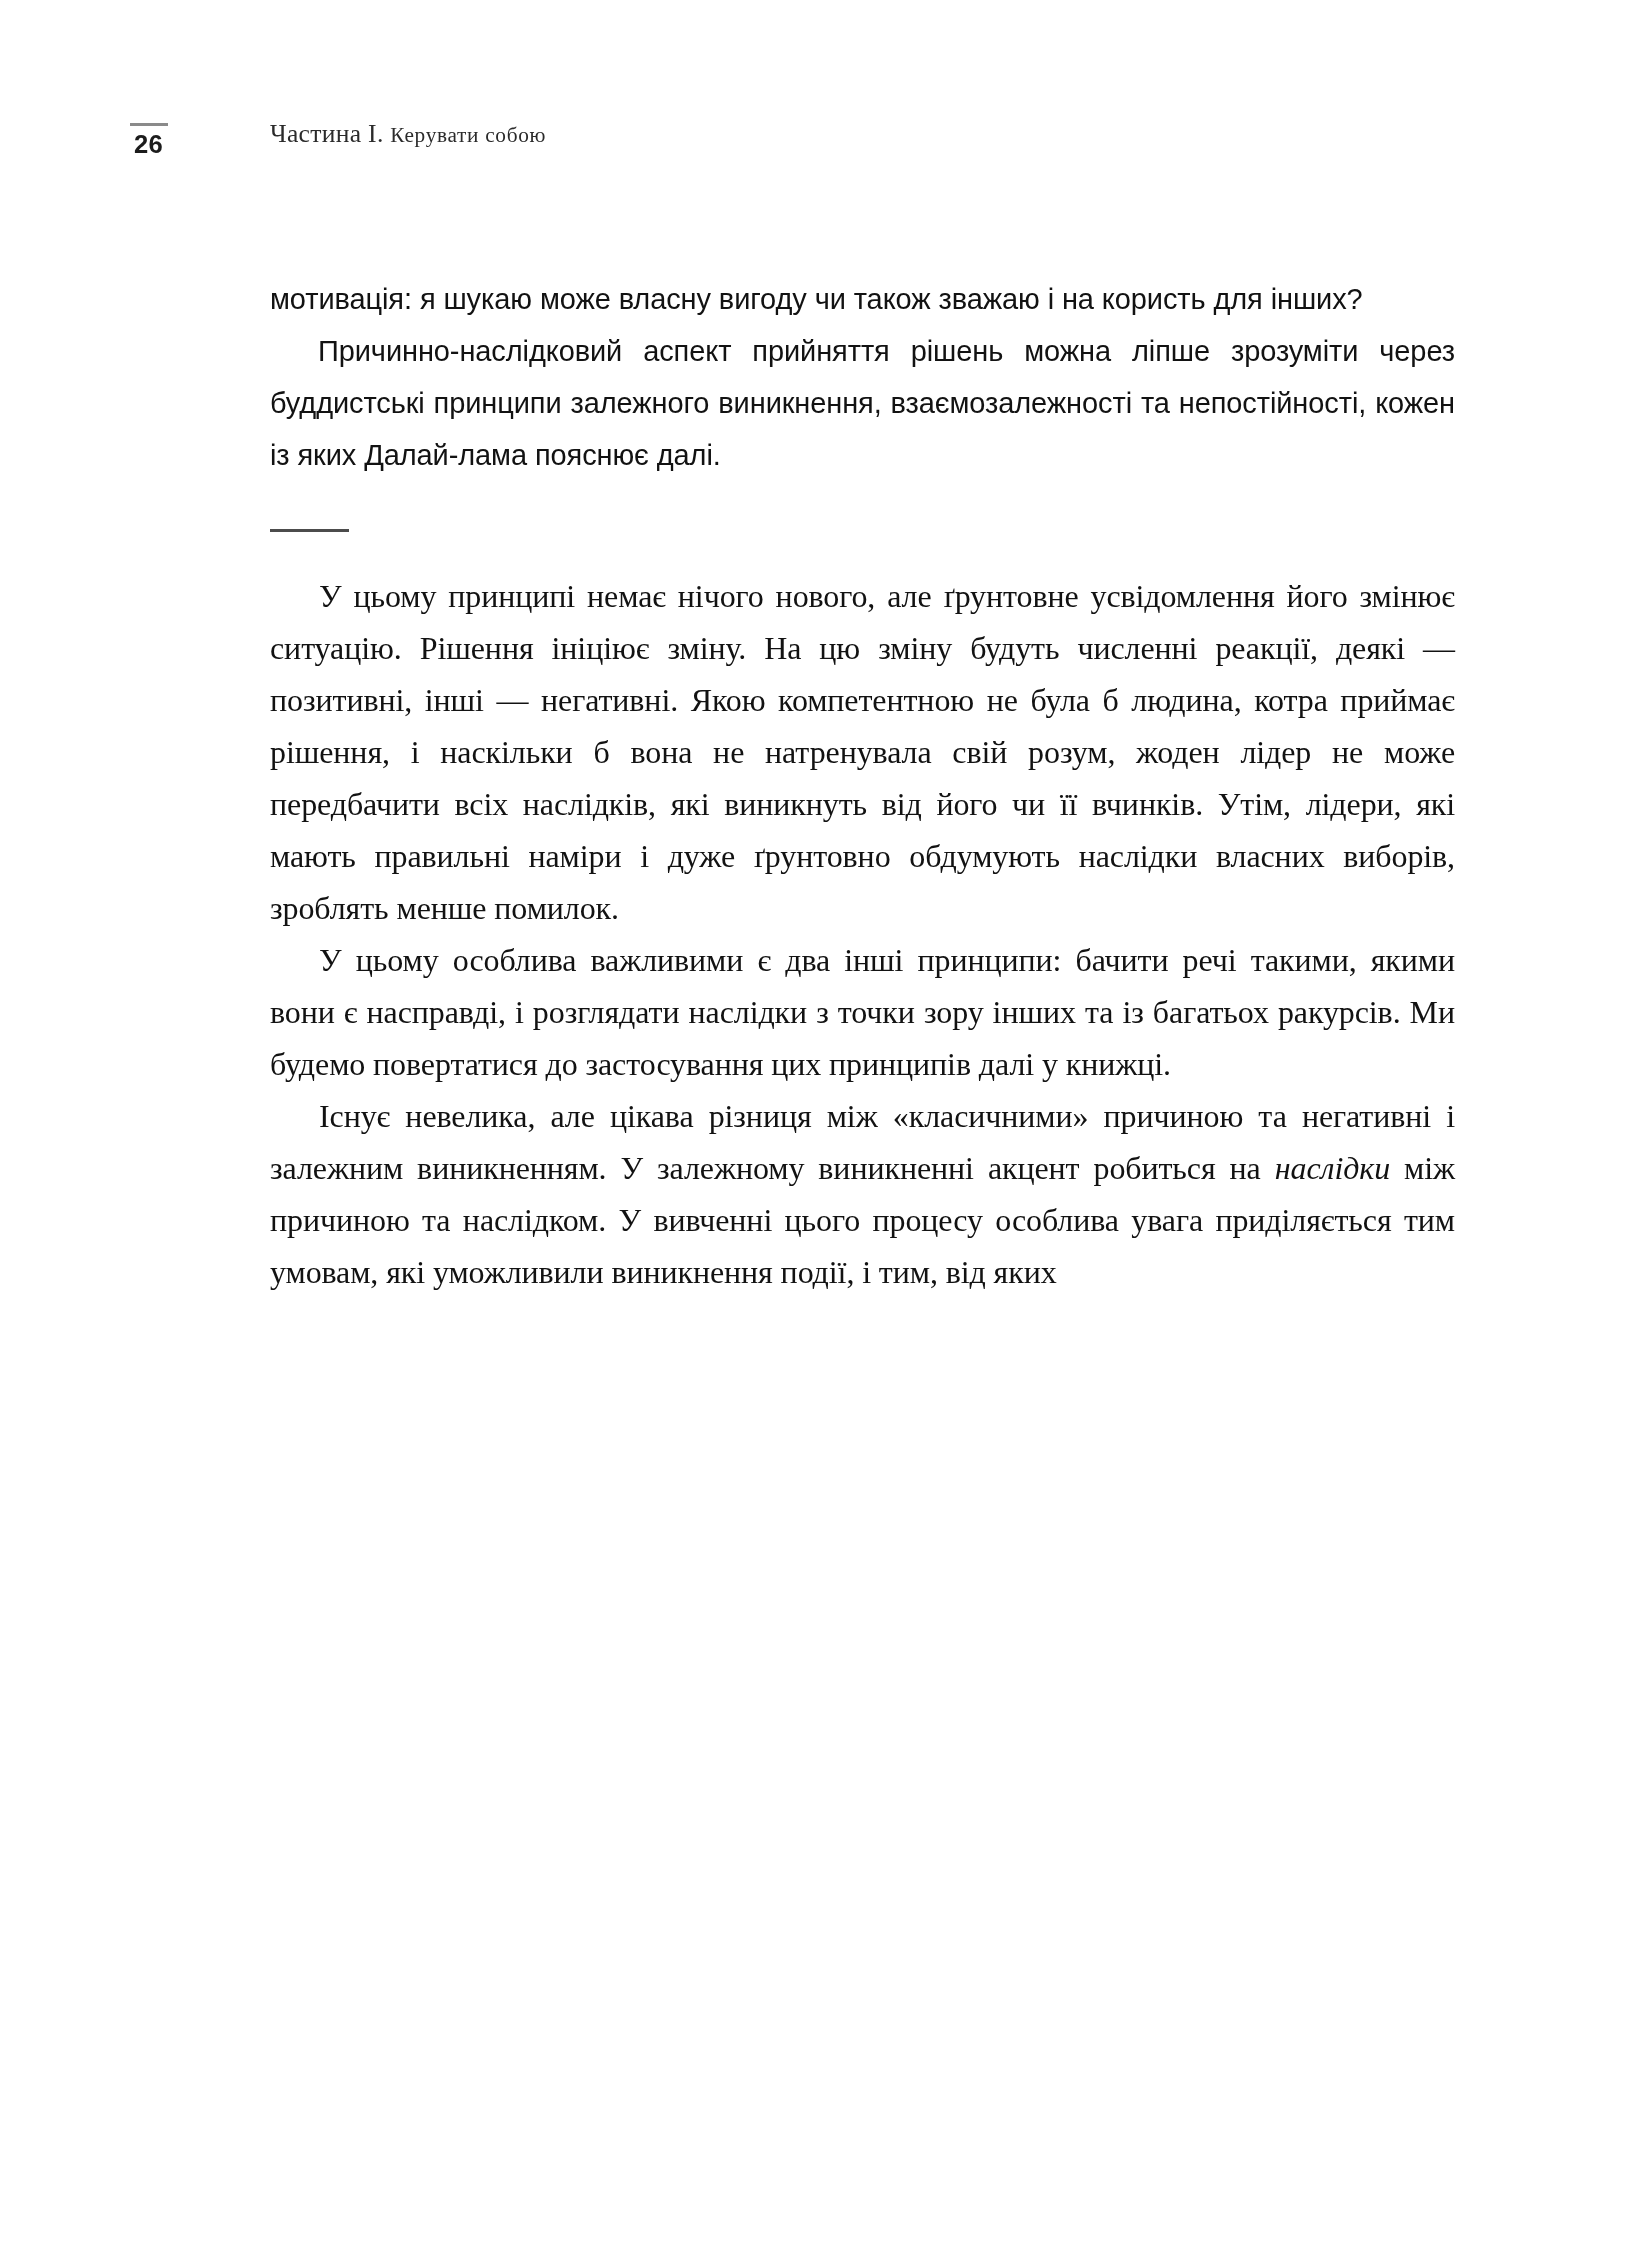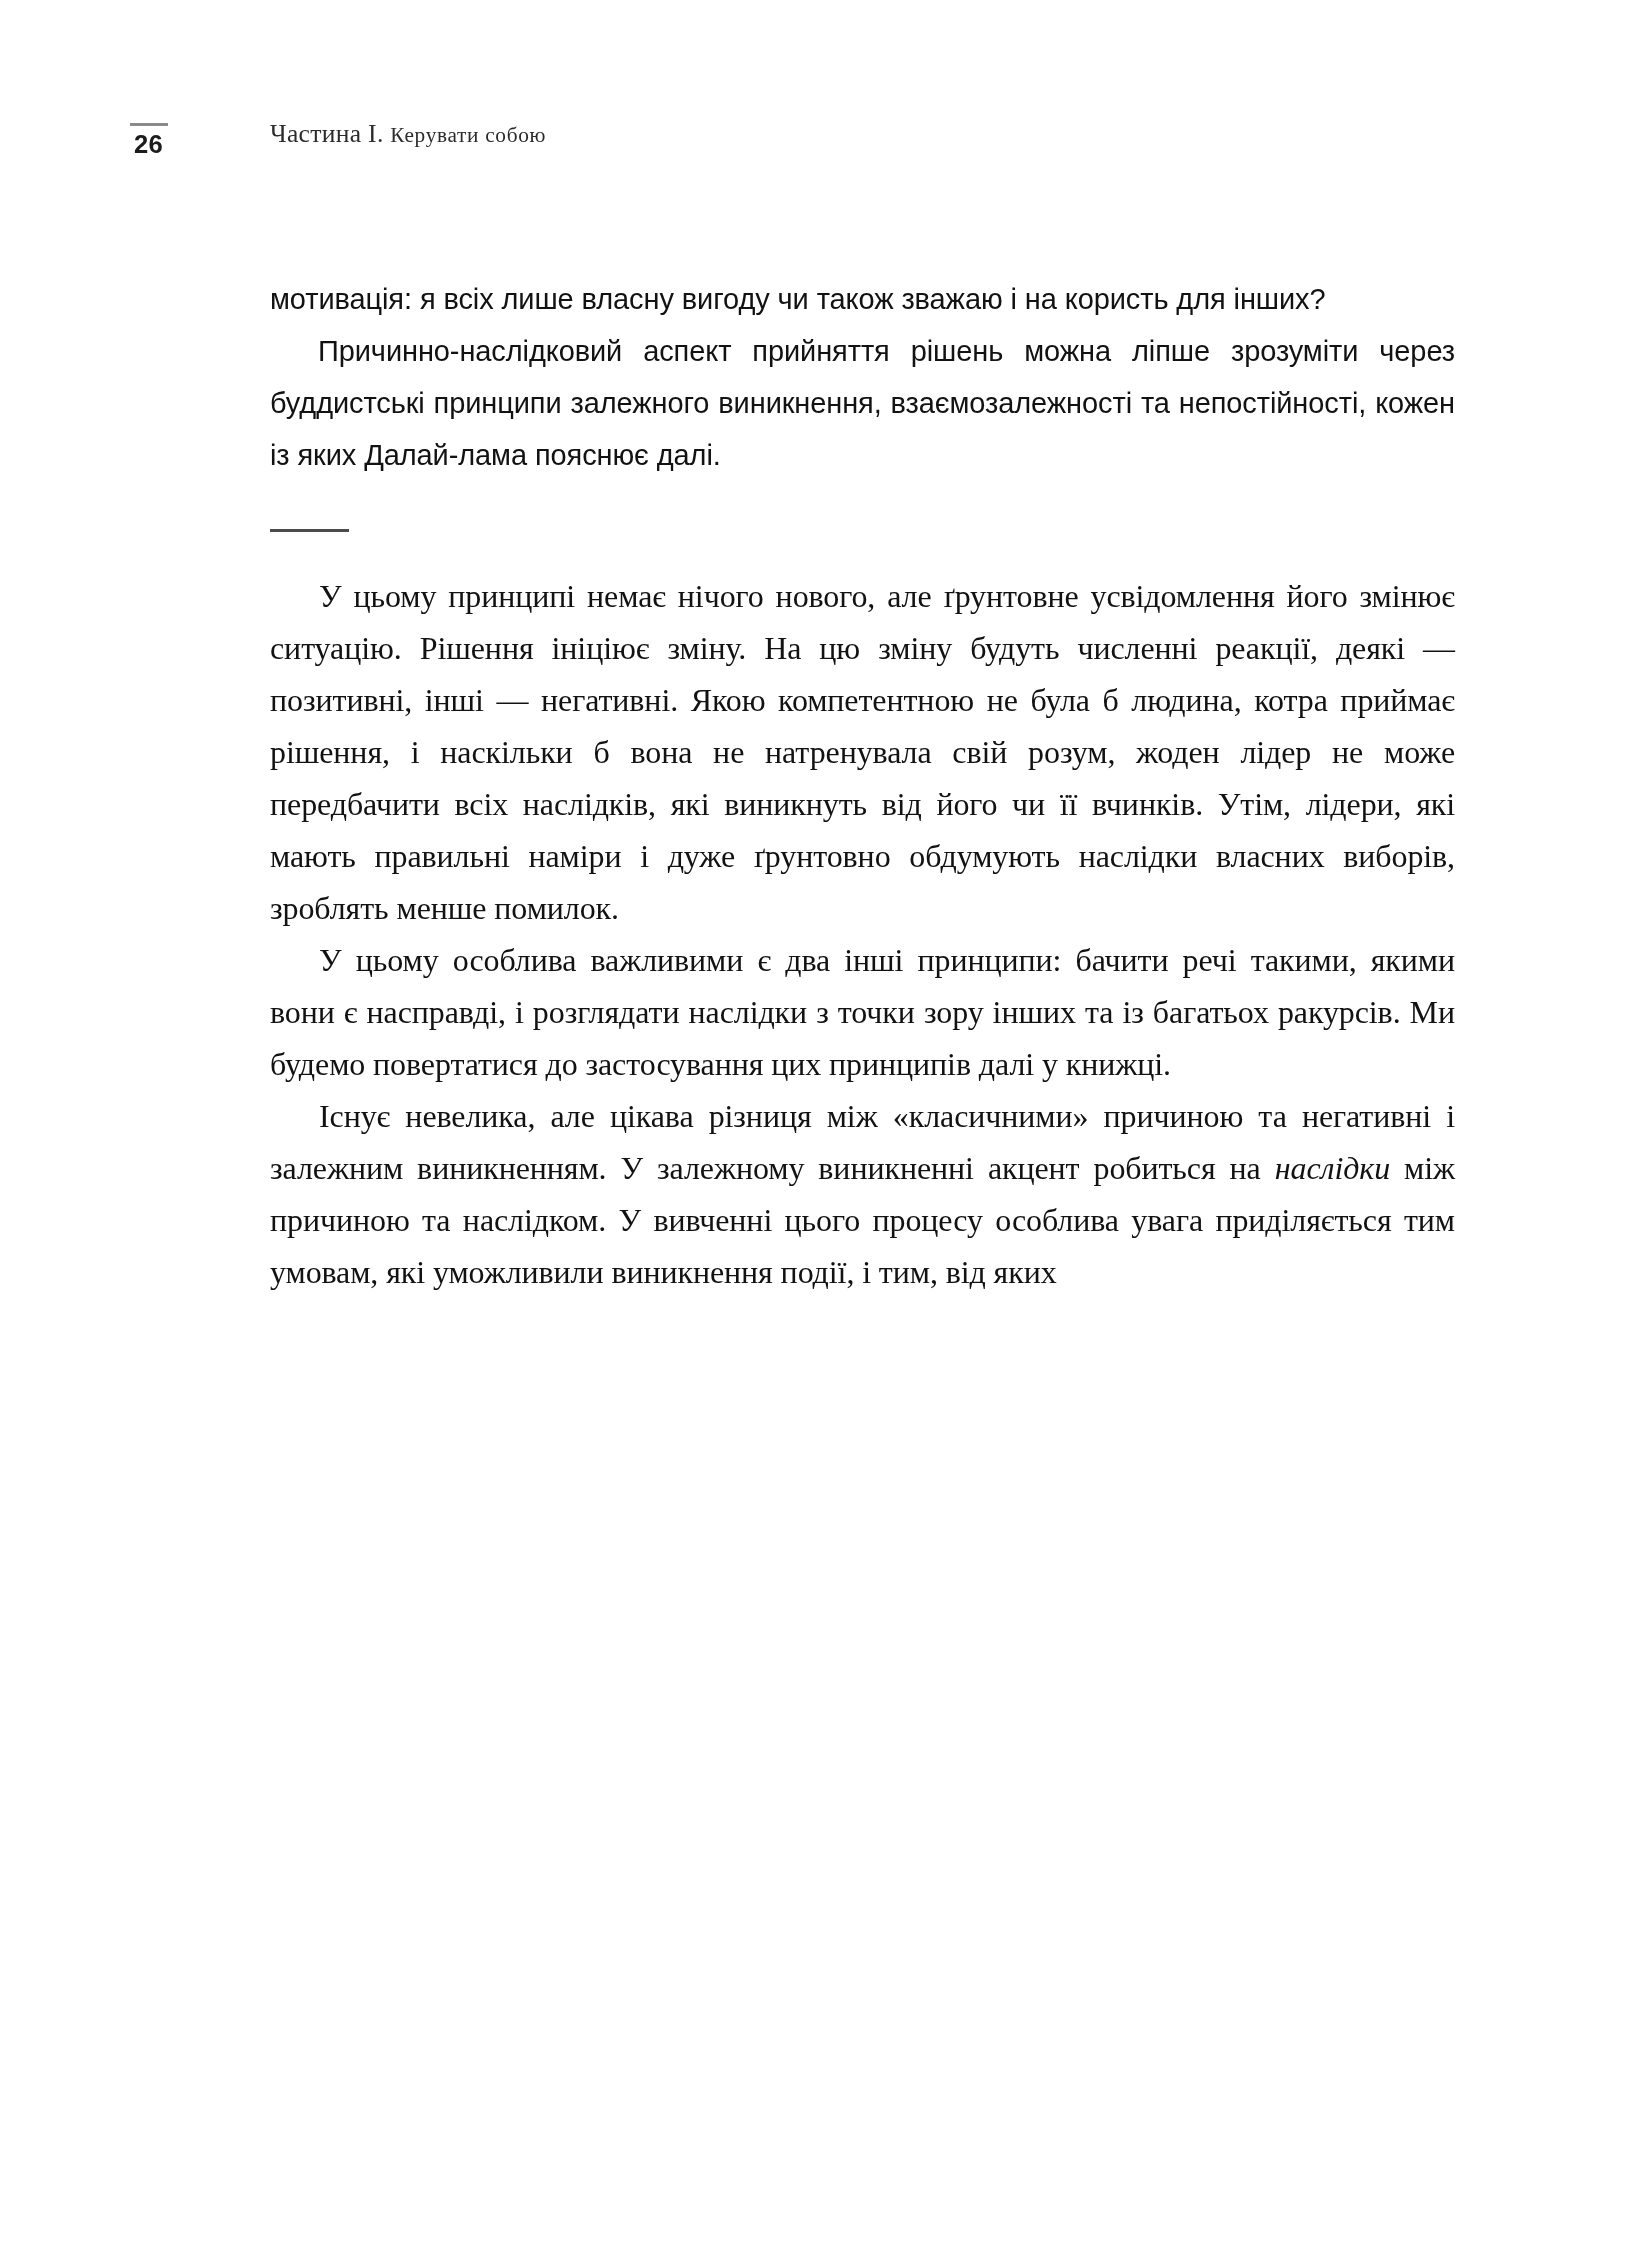--- a/index.html
+++ b/index.html
@@ -125,21 +125,21 @@
     <div class="folio-block">
       <div class="folio-rule"></div>
       <div class="folio-number">26</div>
     </div>
     <div class="head-title"><span>Частина I. </span><span class="smallcaps">Керувати собою</span></div>
   </div>
 
   <div class="text-column">
 
     <div class="sans-block">
-      <p class="para">мотивація: я всіх лише власну вигоду чи також зважаю і на користь для інших?</p>
+      <p class="para">мотивація: я шукаю може власну вигоду чи також зважаю і на користь для інших?</p>
       <p class="para indent">Причинно-наслідковий аспект прийняття рішень можна ліпше зрозуміти через буддистські принципи залежного виникнення, взаємозалежності та непостійності, кожен із яких Далай-лама пояснює далі.</p>
     </div>
 
     <div class="section-rule"></div>
 
     <div class="serif-block">
       <p class="para indent">У цьому принципі немає нічого нового, але ґрунтовне усвідомлення його змінює ситуацію. Рішення ініціює зміну. На цю зміну будуть численні реакції, деякі — позитивні, інші — негативні. Якою компетентною не була б людина, котра приймає рішення, і наскільки б вона не натренувала свій розум, жоден лідер не може передбачити всіх наслідків, які виникнуть від його чи її вчинків. Утім, лідери, які мають правильні наміри і дуже ґрунтовно обдумують наслідки власних виборів, зроблять менше помилок.</p>
       <p class="para indent">У цьому особлива важливими є два інші принципи: бачити речі такими, якими вони є насправді, і розглядати наслідки з точки зору інших та із багатьох ракурсів. Ми будемо повертатися до застосування цих принципів далі у книжці.</p>
       <p class="para indent"><span>Існує невелика, але цікава різниця між «класичними» причиною та негативні і залежним виникненням. У залежному виникненні акцент робиться на </span><em>наслідки</em><span> між причиною та наслідком. У вивченні цього процесу особлива увага приділяється тим умовам, які уможливили виникнення події, і тим, від яких</span></p>
     </div>

